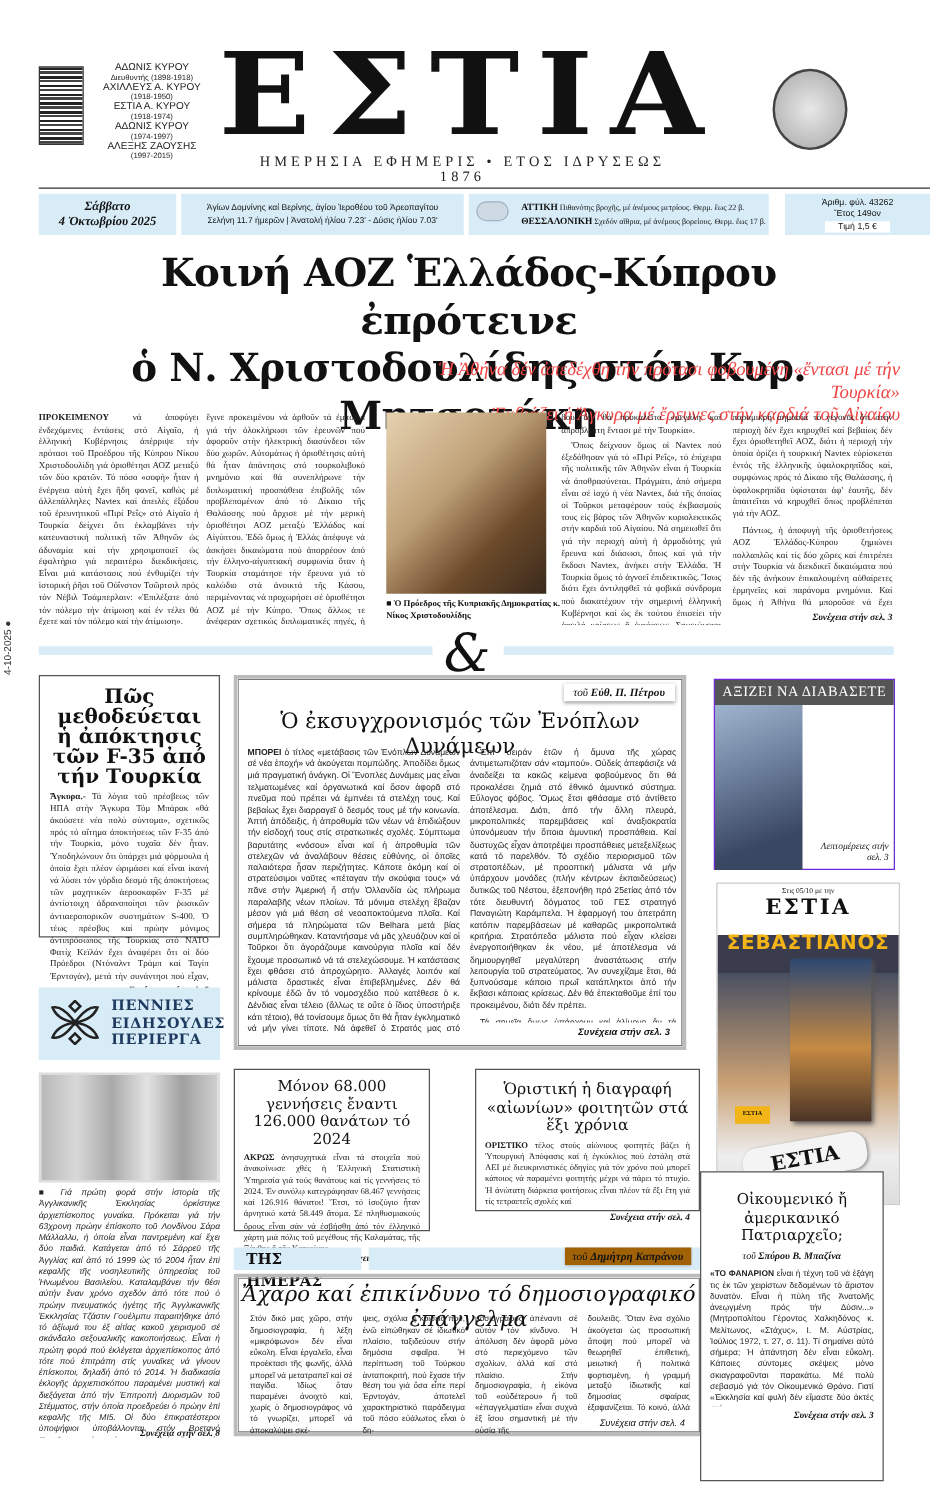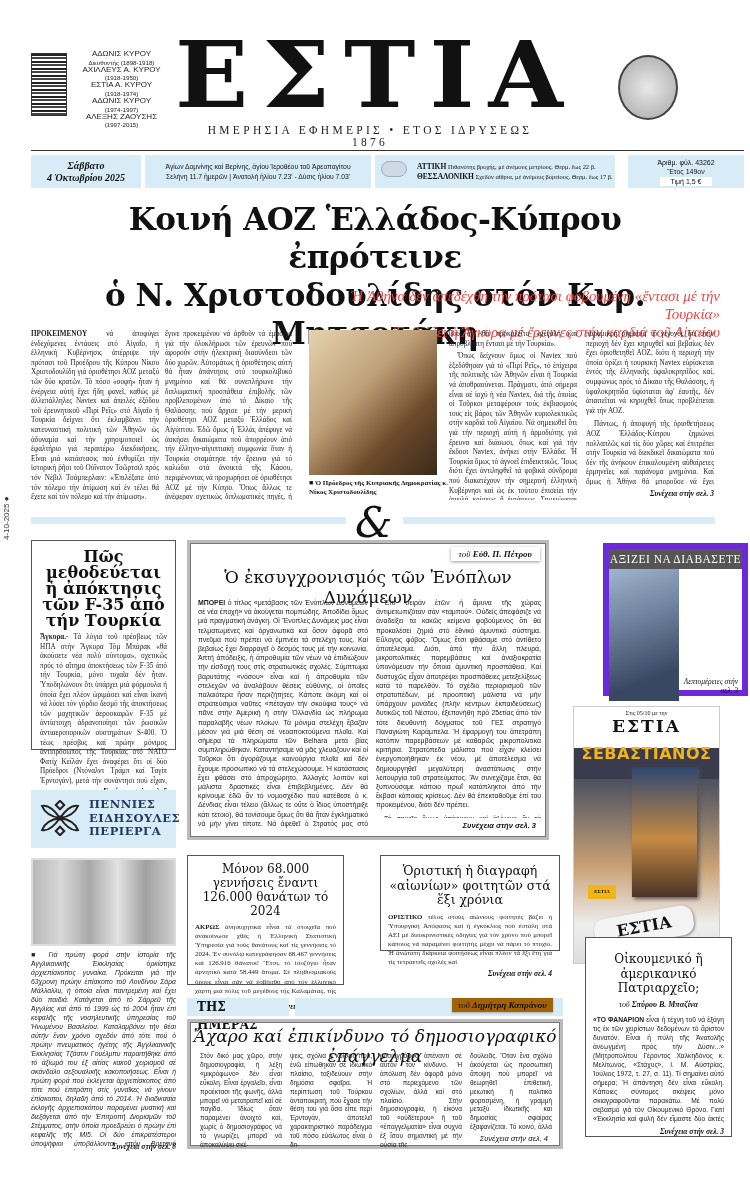--- a/index.html
+++ b/index.html
@@ -156,57 +156,57 @@
   <div class="author" style="position:absolute;right:6px;top:4px;background:#fff;box-shadow:0 1px 3px #999;padding:2px 8px"><span>τοῦ</span> <b>Εὐθ. Π. Πέτρου</b></div>
   <div class="boxtitle" style="position:absolute;left:0;right:0;top:24px;font-size:17px;font-weight:normal">Ὁ ἐκσυγχρονισμός τῶν Ἐνόπλων Δυνάμεων</div>
   <div class="col sans" style="position:absolute;left:8px;top:55px;width:170px;height:230px;font-size:6.9px;line-height:9.2px"><b>ΜΠΟΡΕΙ</b> <span>ὁ τίτλος «μετάβασις τῶν Ἐνόπλων Δυνάμεων σέ νέα ἐποχή» νά ἀκούγεται πομπώδης. Ἀποδίδει ὅμως μιά πραγματική ἀνάγκη. Οἱ Ἔνοπλες Δυνάμεις μας εἶναι τελματωμένες καί ὀργανωτικά καί ὅσον ἀφορᾶ στό πνεῦμα πού πρέπει νά ἐμπνέει τά στελέχη τους. Καί βεβαίως ἔχει διαρραγεῖ ὁ δεσμός τους μέ τήν κοινωνία. Ἀπτή ἀπόδειξις, ἡ ἀπροθυμία τῶν νέων νά ἐπιδιώξουν τήν εἰσδοχή τους στίς στρατιωτικές σχολές. Σύμπτωμα βαρυτάτης «νόσου» εἶναι καί ἡ ἀπροθυμία τῶν στελεχῶν νά ἀναλάβουν θέσεις εὐθύνης, οἱ ὁποῖες παλαιότερα ἦσαν περιζήτητες. Κάποτε ἀκόμη καί οἱ στρατεύσιμοι ναῦτες «πέταγαν τήν σκούφια τους» νά πᾶνε στήν Ἀμερική ἤ στήν Ὁλλανδία ὡς πλήρωμα παραλαβῆς νέων πλοίων. Τά μόνιμα στελέχη ἔβαζαν μέσον γιά μιά θέση σέ νεοαποκτούμενα πλοῖα. Καί σήμερα τά πληρώματα τῶν Belhara μετά βίας συμπληρώθηκαν. Καταντήσαμε νά μᾶς χλευάζουν καί οἱ Τοῦρκοι ὅτι ἀγοράζουμε καινούργια πλοῖα καί δέν ἔχουμε προσωπικό νά τά στελεχώσουμε. Ἡ κατάστασις ἔχει φθάσει στό ἀπροχώρητο. Ἀλλαγές λοιπόν καί μάλιστα δραστικές εἶναι ἐπιβεβλημένες. Δέν θά κρίνουμε ἐδῶ ἄν τό νομοσχέδιο πού κατέθεσε ὁ κ. Δένδιας εἶναι τέλειο (ἄλλως τε οὔτε ὁ ἴδιος ὑποστήριξε κάτι τέτοιο), θά τονίσουμε ὅμως ὅτι θά ἦταν ἐγκληματικό νά μήν γίνει τίποτε. Νά ἀφεθεῖ ὁ Στρατός μας στό σημερινό τέλμα.</span></div>
   <div class="col sans" style="position:absolute;left:186px;top:55px;width:165px;height:220px;font-size:6.9px;line-height:9.2px">
       <p>Ἐπί σειράν ἐτῶν ἡ ἄμυνα τῆς χώρας ἀντιμετωπιζόταν σάν «ταμπού». Οὐδείς ἀπεφάσιζε νά ἀναδείξει τα κακῶς κείμενα φοβούμενος ὅτι θά προκαλέσει ζημιά στό ἐθνικό ἀμυντικό σύστημα. Εὔλογος φόβος. Ὅμως ἔτσι φθάσαμε στό ἀντίθετο ἀποτέλεσμα. Διότι, ἀπό τήν ἄλλη πλευρά, μικροπολιτικές παρεμβάσεις καί ἀναξιοκρατία ὑπονόμευαν τήν ὅποια ἀμυντική προσπάθεια. Καί δυστυχῶς εἶχαν ἀποτρέψει προσπάθειες μετεξελίξεως κατά τό παρελθόν. Τό σχέδιο περιορισμοῦ τῶν στρατοπέδων, μέ προοπτική μάλιστα νά μήν ὑπάρχουν μονάδες (πλήν κέντρων ἐκπαιδεύσεως) δυτικῶς τοῦ Νέστου, ἐξεπονήθη πρό 25ετίας ἀπό τόν τότε διευθυντή δόγματος τοῦ ΓΕΣ στρατηγό Παναγιώτη Καράμπελα. Ἡ ἐφαρμογή του ἀπετράπη κατόπιν παρεμβάσεων μέ καθαρῶς μικροπολιτικά κριτήρια. Στρατόπεδα μάλιστα πού εἶχαν κλείσει ἐνεργοποιήθηκαν ἐκ νέου, μέ ἀποτέλεσμα νά δημιουργηθεῖ μεγαλύτερη ἀναστάτωσις στήν λειτουργία τοῦ στρατεύματος. Ἄν συνεχίζαμε ἔτσι, θά ξυπνούσαμε κάποιο πρωΐ κατάπληκτοι ἀπό τήν ἔκβασι κάποιας κρίσεως. Δέν θά ἐπεκταθοῦμε ἐπί του προκειμένου, διότι δέν πρέπει.</p>
       <p style="margin-top:4px">Τά σημεῖα ὅμως ὑπάρχουν καί ἀλίμονο ἄν τά παραβλέπουμε. Πρό 20ετίας περίπου ἕνα περιστατικό πού σημειώθηκε στήν Κῶ ἔδειξε τό πρόβλημα τῆς ἀνεπαρκοῦς στελεχώσεως τῶν μονάδων τῶν προσω,</p>
     </div>
   <div class="cont sans" style="position:absolute;right:10px;top:278px">Συνέχεια στήν σελ. 3</div>
 </div>
 
-<div class="abs" style="left:603px;top:543px;width:145px;height:153px;border:6px solid #6d28d9">
+<div class="abs" style="left:571px;top:543px;width:145px;height:153px;border:1px solid #6d28d9">
   <div class="ad-head">ΑΞΙΖΕΙ ΝΑ ΔΙΑΒΑΣΕΤΕ</div>
   <div class="lepen" style="position:absolute;left:0;top:20px;width:70px;height:132px"></div>
   <div style="position:absolute;right:4px;top:128px;width:60px;text-align:right;font-style:italic;font-size:7.5px;line-height:9px">Λεπτομέρειες στήν σελ. 3</div>
 </div>
 
 <div class="abs sebast" style="left:573px;top:706px;width:147px;height:258px;border:1px solid #ccc">
   <div style="text-align:center;font-size:6px;margin-top:3px">Στις 05/10 με την</div>
   <div style="text-align:center;font-family:'DejaVu Serif',serif;font-weight:900;font-size:17px;letter-spacing:2px;line-height:20px">ΕΣΤΙΑ</div>
   <div style="text-align:center;font-family:'DejaVu Sans',sans-serif;font-weight:bold;color:#f2b417;font-size:16px;margin-top:8px;letter-spacing:0.5px">ΣΕΒΑΣΤΙΑΝΟΣ</div>
   <div style="position:absolute;left:58px;top:60px;width:65px;height:130px;background:linear-gradient(180deg,#2e4770 0,#c58a44 55%,#4b3426 100%);box-shadow:2px 2px 4px #555"></div>
   <div style="position:absolute;left:14px;top:178px;width:28px;height:14px;background:#f2b417;font-size:5px;text-align:center;line-height:14px;font-weight:bold">ΕΣΤΙΑ</div>
   <div style="position:absolute;left:20px;top:205px;width:100px;height:30px;background:#f4f4f4;border-radius:12px;transform:rotate(-10deg);text-align:center;font-family:'DejaVu Serif',serif;font-weight:900;font-size:16px;line-height:30px;box-shadow:1px 1px 3px #888">ΕΣΤΙΑ</div>
 </div>
 
 <div class="abs box" style="left:187px;top:855px;width:157px;height:130px">
   <div class="boxtitle" style="font-size:12px;line-height:14px;font-weight:normal;padding:6px 4px 4px">Μόνον 68.000 γεννήσεις ἔναντι 126.000 θανάτων τό 2024</div>
   <div class="col" style="padding:0 7px;height:80px;font-size:6.9px;line-height:9.1px"><b>ΑΚΡΩΣ</b> <span>ἀνησυχητικά εἶναι τά στοιχεῖα πού ἀνακοίνωσε χθές ἡ Ἑλληνική Στατιστική Ὑπηρεσία γιά τούς θανάτους καί τίς γεννήσεις τό 2024. Ἐν συνόλῳ κατεγράφησαν 68.467 γεννήσεις καί 126.916 θάνατοι! Ἔτσι, τό ἰσοζύγιο ἦταν ἀρνητικό κατά 58.449 ἄτομα. Σέ πληθυσμιακούς ὅρους εἶναι σάν νά ἐσβήσθη ἀπό τόν ἑλληνικό χάρτη μιά πόλις τοῦ μεγέθους τῆς Καλαμάτας, τῆς Ξάνθης ἤ τῆς Κατερίνης.</span></div>
   <div class="cont" style="padding:0 7px">Συνέχεια στήν σελ. 3</div>
 </div>
 
-<div class="abs box" style="left:380px;top:855px;width:180px;height:96px">
+<div class="abs box" style="left:380px;top:855px;width:180px;height:114px">
   <div class="boxtitle" style="font-size:12.5px;line-height:14.5px;font-weight:normal;padding:8px 4px 4px">Ὁριστική ἡ διαγραφή «αἰωνίων» φοιτητῶν στά ἕξι χρόνια</div>
   <div class="col" style="padding:0 7px;height:55px;font-size:6.9px;line-height:9.1px"><b>ΟΡΙΣΤΙΚΟ</b> <span>τέλος στούς αἰώνιους φοιτητές βάζει ἡ Ὑπουργική Ἀπόφασις καί ἡ ἐγκύκλιος πού ἐστάλη στά ΑΕΙ μέ διευκρινιστικές ὁδηγίες γιά τόν χρόνο πού μπορεῖ κάποιος νά παραμένει φοιτητής μέχρι νά πάρει τό πτυχίο. Ἡ ἀνώτατη διάρκεια φοιτήσεως εἶναι πλέον τά ἕξι ἔτη γιά τίς τετραετεῖς σχολές καί</span></div>
   <div class="cont" style="padding:2px 7px">Συνέχεια στήν σελ. 4</div>
 </div>
 
 <div class="abs sectionbar" style="left:187px;top:998px;width:102px;height:18px;font-size:12px;line-height:18px;padding-left:10px">ΤΗΣ ΗΜΕΡΑΣ</div>
 <div class="abs sectionbar" style="left:295px;top:998px;width:268px;height:18px"></div>
 <div class="abs author" style="left:452px;top:998px;background:#a16207;padding:2px 6px;box-shadow:0 1px 2px #aaa"><span>τοῦ</span> <b>Δημήτρη Καπράνου</b></div>
 <div class="abs greybox" style="left:187px;top:1019px;width:376px;height:130px">
   <div class="boxtitle" style="position:absolute;left:0;right:0;top:4px;font-style:italic;font-weight:normal;font-size:17px">Ἄχαρο καί ἐπικίνδυνο τό δημοσιογραφικό ἐπάγγελμα</div>
   <div class="col sans" style="position:absolute;left:10px;top:30px;width:82px;height:95px;font-size:6.5px;line-height:8.9px">Στόν δικό μας χῶρο, στήν δημοσιογραφία, ἡ λέξη «μικρόφωνο» δέν εἶναι εὔκολη. Εἶναι ἐργαλεῖο, εἶναι προέκτασι τῆς φωνῆς, ἀλλά μπορεῖ νά μετατραπεῖ καί σέ παγίδα. Ἰδίως ὅταν παραμένει ἀνοιχτό καί, χωρίς ὁ δημοσιογράφος νά τό γνωρίζει, μπορεῖ νά ἀποκαλύψει σκέ-</div>
   <div class="col sans" style="position:absolute;left:100px;top:30px;width:82px;height:95px;font-size:6.5px;line-height:8.9px">ψεις, σχόλια ἤ κρίσεις πού, ἐνῶ εἰπώθηκαν σέ ἰδιωτικό πλαίσιο, ταξιδεύουν στήν δημόσια σφαῖρα. Ἡ περίπτωση τοῦ Τούρκου ἀνταποκριτή, πού ἔχασε τήν θέση του γιά ὅσα εἶπε περί Ἐρντογάν, ἀποτελεῖ χαρακτηριστικό παράδειγμα τοῦ πόσο εὐάλωτος εἶναι ὁ δη-</div>
   <div class="col sans" style="position:absolute;left:190px;top:30px;width:82px;height:95px;font-size:6.5px;line-height:8.9px">μοσιογράφος ἀπέναντι σέ αὐτόν τόν κίνδυνο. Ἡ ἀπόλυση δέν ἀφορᾶ μόνο στό περιεχόμενο τῶν σχολίων, ἀλλά καί στό πλαίσιο. Στήν δημοσιογραφία, ἡ εἰκόνα τοῦ «οὐδέτερου» ἤ τοῦ «ἐπαγγελματία» εἶναι συχνά ἐξ ἴσου σημαντική μέ τήν οὐσία τῆς</div>
   <div class="col sans" style="position:absolute;left:280px;top:30px;width:82px;height:80px;font-size:6.5px;line-height:8.9px">δουλειᾶς. Ὅταν ἕνα σχόλιο ἀκούγεται ὡς προσωπική ἄποψη πού μπορεῖ νά θεωρηθεῖ ἐπιθετική, μειωτική ἤ πολιτικά φορτισμένη, ἡ γραμμή μεταξύ ἰδιωτικῆς καί δημοσίας σφαίρας ἐξαφανίζεται. Τό κοινό, ἀλλά καί οἱ ἐργοδότες, ἀντιμετωπίζουν</div>
   <div class="cont sans" style="position:absolute;right:12px;top:112px;font-weight:normal">Συνέχεια στήν σελ. 4</div>
 </div>
 
-<div class="abs box" style="left:585px;top:937px;width:147px;height:200px">
+<div class="abs box" style="left:560px;top:937px;width:147px;height:248px">
   <div class="boxtitle" style="font-size:12px;line-height:14.5px;font-weight:normal;padding:14px 6px 4px">Οἰκουμενικό ἤ ἀμερικανικό Πατριαρχεῖο;</div>
   <div class="author" style="text-align:center;font-size:8px;margin-bottom:6px"><span>τοῦ</span> <b>Σπύρου Β. Μπαζίνα</b></div>
   <div class="col sans" style="padding:0 7px;height:110px;font-size:6.7px;line-height:9px"><b>«ΤΟ ΦΑΝΑΡΙΟΝ</b> <span>εἶναι ἡ τέχνη τοῦ νά ἐξάγη τις ἐκ τῶν χειρίστων δεδομένων τό ἄριστον δυνατόν. Εἶναι ἡ πύλη τῆς Ἀνατολῆς ἀνεῳγμένη πρός τήν Δύσιν...» (Μητροπολίτου Γέροντος Χαλκηδόνος κ. Μελίτωνος, «Στάχυς», Ι. Μ. Αὐστρίας, Ἰούλιος 1972, τ. 27, σ. 11). Τί σημαίνει αὐτό σήμερα; Ἡ ἀπάντηση δέν εἶναι εὔκολη. Κάποιες σύντομες σκέψεις μόνο σκιαγραφοῦνται παρακάτω. Μέ πολύ σεβασμό γιά τόν Οἰκουμενικό Θρόνο. Γιατί «Ἐκκλησία καί φυλή δέν εἴμαστε δύο ἀκτές στό</span></div>
   <div class="cont" style="padding:2px 7px">Συνέχεια στήν σελ. 3</div>
 </div>
 
 </body></html>

